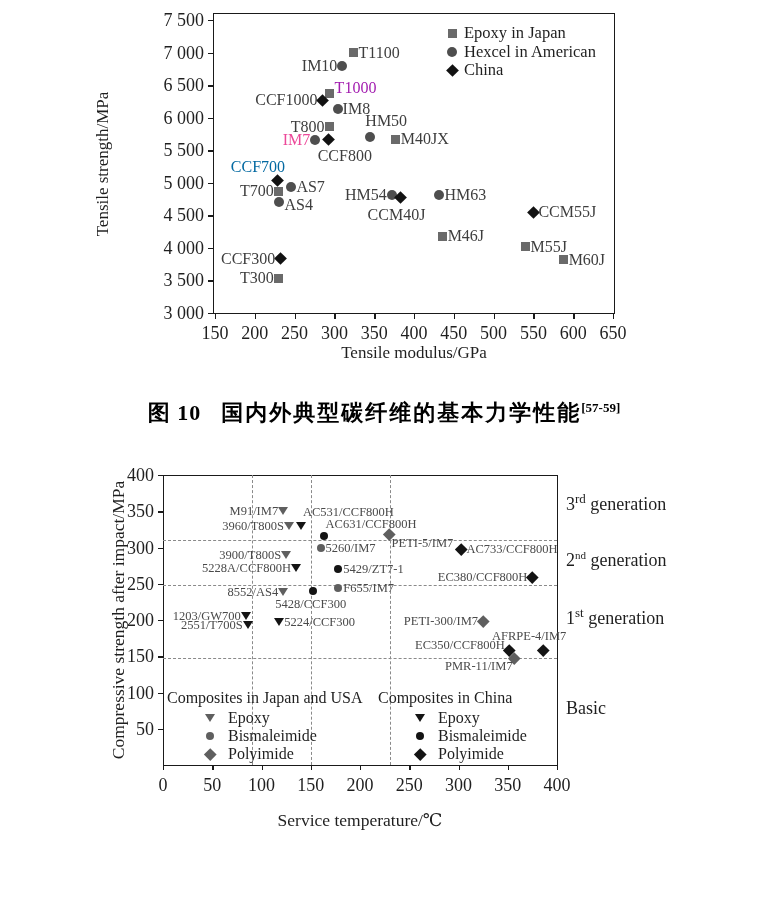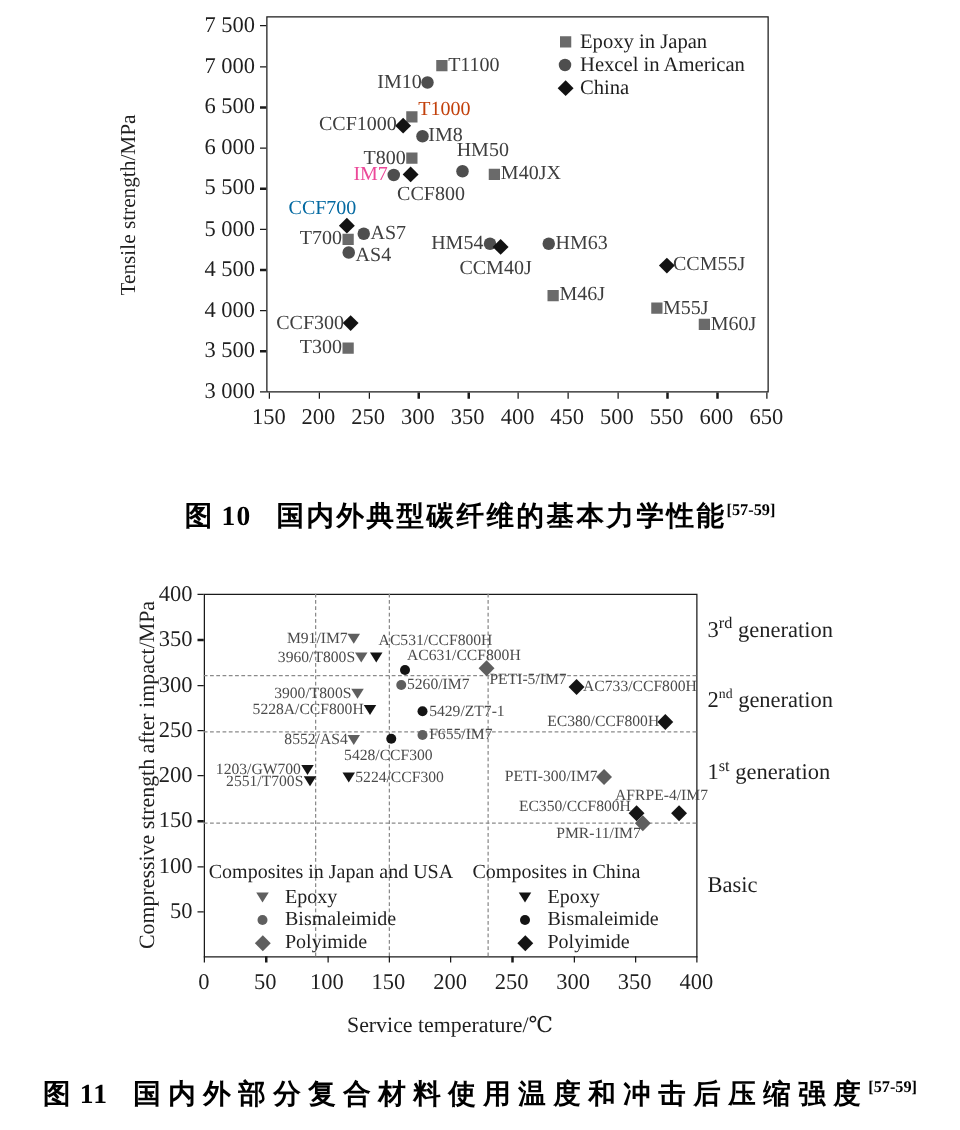--- a/index.html
+++ b/index.html
@@ -71,21 +71,21 @@
       <div class="tick-label" style="left: 204px; top: 52.5556px; transform: translate(-100%, -50%);">7 000</div>
       <div class="tick" style="left: 208px; top: 20px; width: 5px; height: 1.4px;"></div>
       <div class="tick-label" style="left: 204px; top: 20px; transform: translate(-100%, -50%);">7 500</div>
       <div class="marker" style="width: 9px; height: 9px; background: rgb(106, 106, 106); left: 274.18px; top: 273.991px;"></div>
       <div class="pt-label" style="left: 273.68px; top: 278.491px; transform: translate(-100%, -50%); color: rgb(62, 62, 62);">T300</div>
       <div class="marker" style="width: 9px; height: 9px; background: rgb(106, 106, 106); left: 274.18px; top: 186.742px;"></div>
       <div class="pt-label" style="left: 273.68px; top: 191.242px; transform: translate(-100%, -50%); color: rgb(62, 62, 62);">T700</div>
       <div class="marker" style="width: 9px; height: 9px; background: rgb(106, 106, 106); left: 325.124px; top: 122.282px;"></div>
       <div class="pt-label" style="left: 324.624px; top: 126.782px; transform: translate(-100%, -50%); color: rgb(62, 62, 62);">T800</div>
       <div class="marker" style="width: 9px; height: 9px; background: rgb(106, 106, 106); left: 325.124px; top: 89.0756px;"></div>
-      <div class="pt-label" style="left: 334.624px; top: 87.5756px; transform: translate(0px, -50%); color: #c2410c;">T1000</div>
+      <div class="pt-label" style="left: 334.624px; top: 87.5756px; transform: translate(0px, -50%); color: #a21caf;">T1000</div>
       <div class="marker" style="width: 9px; height: 9px; background: rgb(106, 106, 106); left: 349.004px; top: 48.0556px;"></div>
       <div class="pt-label" style="left: 358.504px; top: 52.5556px; transform: translate(0px, -50%); color: rgb(62, 62, 62);">T1100</div>
       <div class="marker" style="width: 9px; height: 9px; background: rgb(106, 106, 106); left: 391.192px; top: 134.653px;"></div>
       <div class="pt-label" style="left: 400.692px; top: 139.153px; transform: translate(0px, -50%); color: rgb(62, 62, 62);">M40JX</div>
       <div class="marker" style="width: 9px; height: 9px; background: rgb(106, 106, 106); left: 438.156px; top: 231.669px;"></div>
       <div class="pt-label" style="left: 447.656px; top: 236.169px; transform: translate(0px, -50%); color: rgb(62, 62, 62);">M46J</div>
       <div class="marker" style="width: 9px; height: 9px; background: rgb(106, 106, 106); left: 520.94px; top: 242.087px;"></div>
       <div class="pt-label" style="left: 530.44px; top: 246.587px; transform: translate(0px, -50%); color: rgb(62, 62, 62);">M55J</div>
       <div class="marker" style="width: 9px; height: 9px; background: rgb(106, 106, 106); left: 559.148px; top: 255.109px;"></div>
       <div class="pt-label" style="left: 568.648px; top: 259.609px; transform: translate(0px, -50%); color: rgb(62, 62, 62);">M60J</div>
@@ -118,20 +118,21 @@
       <div class="marker" style="width: 9px; height: 9px; background: rgb(18, 18, 18); left: 528.9px; top: 207.578px; transform: rotate(45deg);"></div>
       <div class="pt-label" style="left: 538.4px; top: 212.078px; transform: translate(0px, -50%); color: rgb(62, 62, 62);">CCM55J</div>
       <div class="marker" style="width: 9px; height: 9px; background: rgb(106, 106, 106); left: 447.5px; top: 28.5px;"></div>
       <div class="legend-text" style="left: 464px; top: 33px; transform: translate(0px, -50%);">Epoxy in Japan</div>
       <div class="marker" style="width: 10px; height: 10px; background: rgb(78, 78, 78); left: 447px; top: 46.5px; border-radius: 50%;"></div>
       <div class="legend-text" style="left: 464px; top: 51.5px; transform: translate(0px, -50%);">Hexcel in American</div>
       <div class="marker" style="width: 9px; height: 9px; background: rgb(18, 18, 18); left: 447.5px; top: 65.5px; transform: rotate(45deg);"></div>
       <div class="legend-text" style="left: 464px; top: 70px; transform: translate(0px, -50%);">China</div>
     </div>
   <div class="axis-title-y" style="left:103px;top:164px;">Tensile strength/MPa</div>
+  <div class="axis-title-x" style="left:414px;top:353px;">Tensile modulus/GPa</div>
   <div class="caption" style="top:398px;">
     <span class="cap-prefix">图 10</span><span style="letter-spacing:2px;">国内外典型碳纤维的基本力学性能</span><sup>[57-59]</sup>
   </div>
 
   <div class="plot-box" id="fig11-box" style="left:163px;top:475px;width:395px;height:291px;"></div>
   <div id="fig11-layer">
       <div class="gridline" style="left: 251.65px; top: 475px; height: 290px; border-left: 1.4px dashed rgb(138, 138, 138);"></div>
       <div class="gridline" style="left: 310.75px; top: 475px; height: 290px; border-left: 1.4px dashed rgb(138, 138, 138);"></div>
       <div class="gridline" style="left: 389.55px; top: 475px; height: 290px; border-left: 1.4px dashed rgb(138, 138, 138);"></div>
       <div class="gridline" style="left: 163px; top: 540.25px; width: 394px; border-top: 1.4px dashed rgb(138, 138, 138);"></div>
@@ -227,17 +228,14 @@
       <div class="legend-text" style="left: 378px; top: 698px; transform: translate(0px, -50%); font-size: 16px;">Composites in China</div>
       <div class="marker" style="width: 0px; height: 0px; border-left: 5px solid transparent; border-right: 5px solid transparent; border-top: 8px solid rgb(20, 20, 20); left: 415px; top: 714px;"></div>
       <div class="legend-text" style="left: 438px; top: 718px; transform: translate(0px, -50%); font-size: 16px;">Epoxy</div>
       <div class="marker" style="width: 8px; height: 8px; background: rgb(20, 20, 20); left: 416px; top: 732px; border-radius: 50%;"></div>
       <div class="legend-text" style="left: 438px; top: 736px; transform: translate(0px, -50%); font-size: 16px;">Bismaleimide</div>
       <div class="marker" style="width: 8.5px; height: 8.5px; background: rgb(20, 20, 20); left: 415.75px; top: 749.75px; transform: rotate(45deg);"></div>
       <div class="legend-text" style="left: 438px; top: 754px; transform: translate(0px, -50%); font-size: 16px;">Polyimide</div>
     </div>
   <div class="axis-title-y" style="left:118px;top:620px;font-size:17.5px;">Compressive strength after impact/MPa</div>
   <div class="axis-title-x" style="left:360px;top:820px;font-size:17.5px;">Service temperature/℃</div>
-  <div class="caption" style="top:860px;font-size:22px;">
-    <span class="cap-prefix">图 11</span><span style="letter-spacing:6px;">国内外部分复合材料使用温度和冲击后压缩强度</span><sup>[57-59]</sup>
-  </div>
 
 </div>
 
 </body></html>

